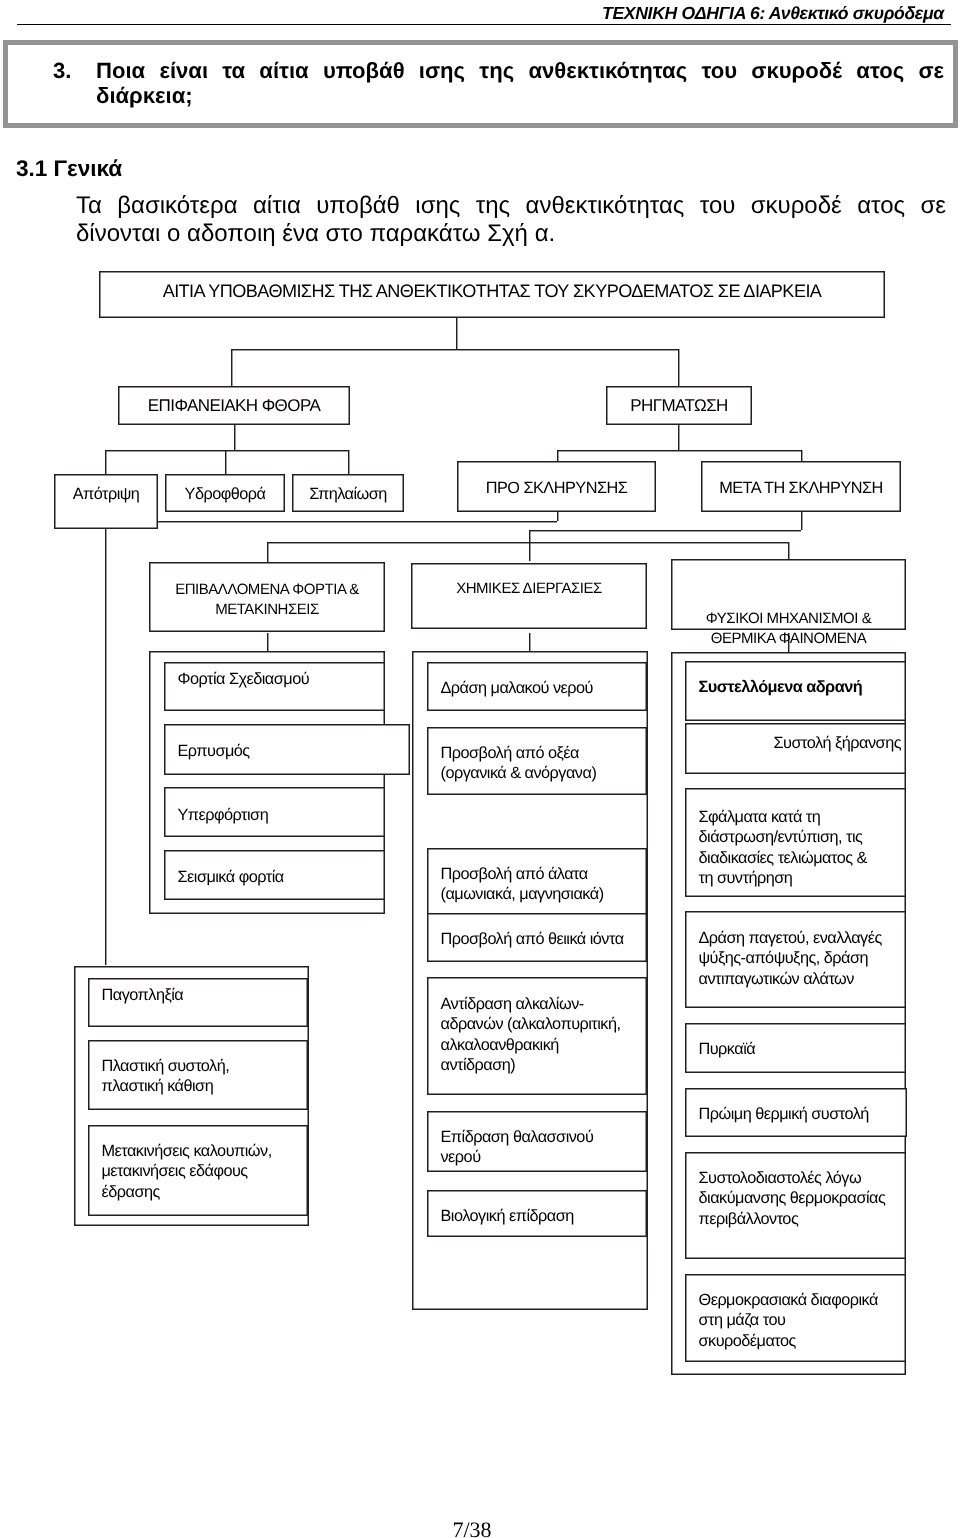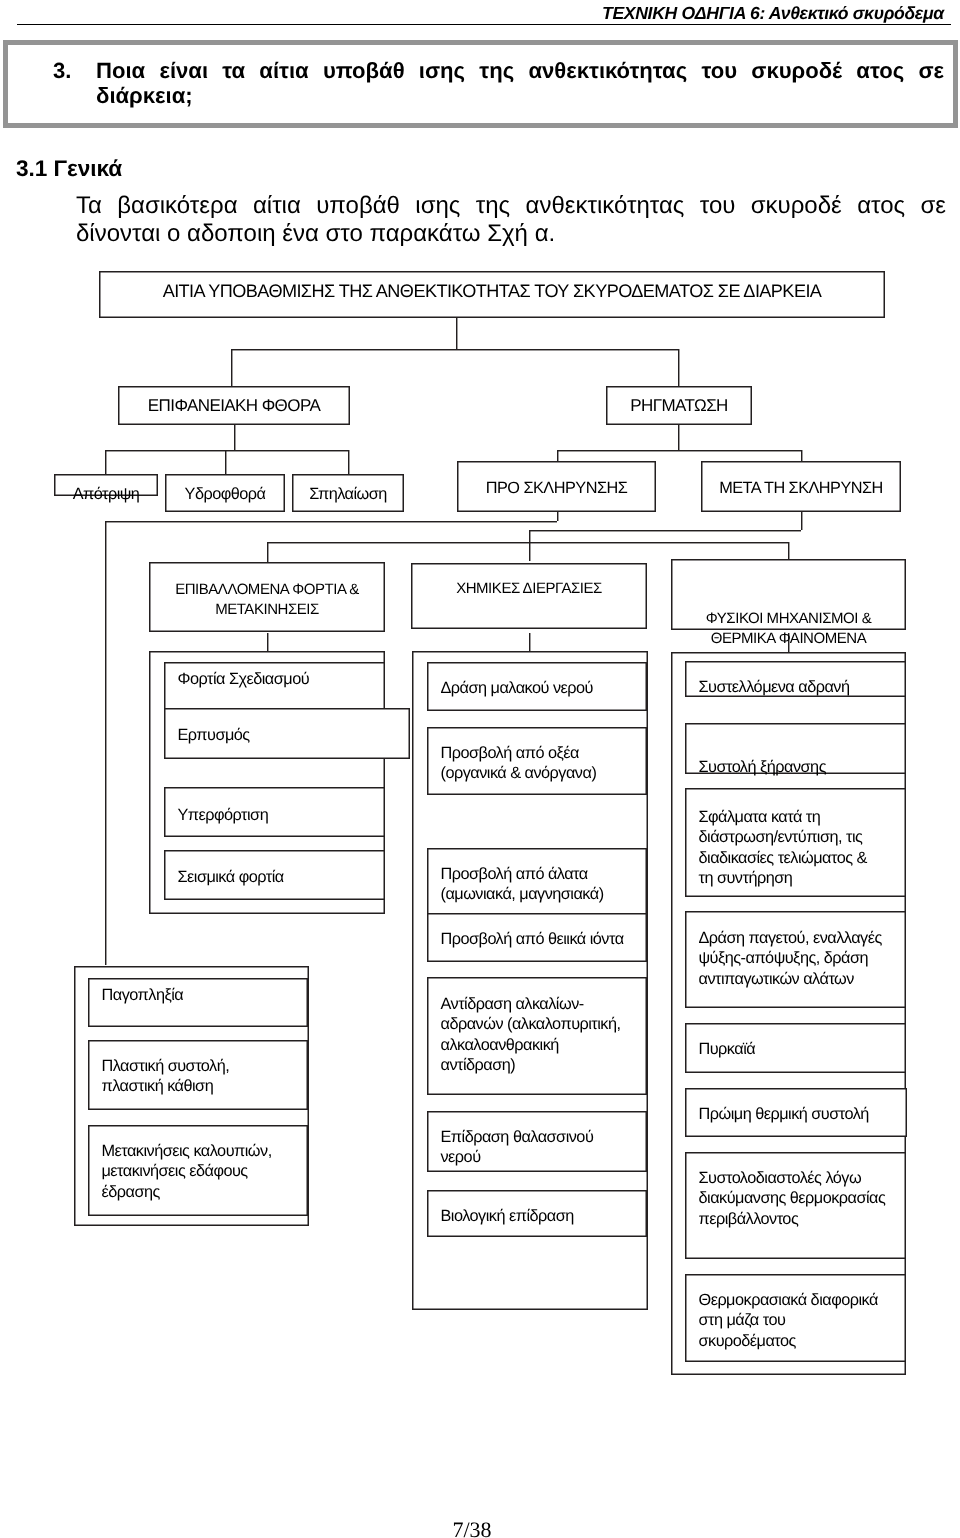--- a/index.html
+++ b/index.html
@@ -91,21 +91,21 @@
     <div class="ln" style="left: 788px; top: 633px; width: 1px; height: 19px; box-shadow: rgba(35, 31, 32, 0.45) 1px 0px 0px 0px;"></div>
     <div class="bx c fs-root" style="left: 99px; top: 271px; width: 786px; height: 47px;">
       <div class="t ctr" style="top: 10px;">ΑΙΤΙΑ ΥΠΟΒΑΘΜΙΣΗΣ ΤΗΣ ΑΝΘΕΚΤΙΚΟΤΗΤΑΣ ΤΟΥ ΣΚΥΡΟΔΕΜΑΤΟΣ ΣΕ ΔΙΑΡΚΕΙΑ</div>
     </div>
     <div class="bx c fs-l2 vc" style="left: 118px; top: 386px; width: 232px; height: 39px;">
       <div class="t ctr">ΕΠΙΦΑΝΕΙΑΚΗ ΦΘΟΡΑ</div>
     </div>
     <div class="bx c fs-l2 vc" style="left: 606px; top: 386px; width: 146px; height: 39px;">
       <div class="t ctr">ΡΗΓΜΑΤΩΣΗ</div>
     </div>
-    <div class="bx c" style="left: 54px; top: 474px; width: 104px; height: 22px;">
+    <div class="bx c" style="left: 54px; top: 474px; width: 104px; height: 55px;">
       <div class="t ctr" style="top: 9.5px;">Απότριψη</div>
     </div>
     <div class="bx c" style="left: 165px; top: 474px; width: 120px; height: 38px;">
       <div class="t ctr" style="top: 9.5px;">Υδροφθορά</div>
     </div>
     <div class="bx c" style="left: 292px; top: 474px; width: 112px; height: 38px;">
       <div class="t ctr" style="top: 9.5px;">Σπηλαίωση</div>
     </div>
     <div class="bx c" style="left: 457px; top: 461px; width: 199px; height: 51px;">
       <div class="t ctr" style="top: 17px;">ΠΡΟ ΣΚΛΗΡΥΝΣΗΣ</div>
@@ -119,21 +119,21 @@
     <div class="bx c fs-l4" style="left: 411px; top: 563px; width: 236px; height: 66px;">
       <div class="t ctr" style="top: 16px;">ΧΗΜΙΚΕΣ ΔΙΕΡΓΑΣΙΕΣ</div>
     </div>
     <div class="bx c fs-l4" style="left: 671px; top: 559px; width: 235px; height: 71px;">
       <div class="t ctr" style="top: 17.5px; margin-top: 32px;">ΦΥΣΙΚΟΙ ΜΗΧΑΝΙΣΜΟΙ &amp; ΘΕΡΜΙΚΑ ΦΑΙΝΟΜΕΝΑ</div>
     </div>
     <div class="grp" style="left: 149px; top: 651px; width: 236px; height: 263px;"></div>
     <div class="bx" style="left: 164px; top: 662px; width: 221px; height: 49px;">
       <div class="t" style="top: 7px;">Φορτία Σχεδιασμού</div>
     </div>
-    <div class="bx" style="left: 164px; top: 708px; width: 246px; height: 51px;">
+    <div class="bx" style="left: 164px; top: 724px; width: 246px; height: 51px;">
       <div class="t" style="top: 16.5px;">Ερπυσμός</div>
     </div>
     <div class="bx" style="left: 164px; top: 850px; width: 221px; height: 50px;">
       <div class="t" style="top: 17px;">Σεισμικά φορτία</div>
     </div>
     <div class="bx" style="left: 164px; top: 787px; width: 221px; height: 50px;">
       <div class="t" style="top: 18px;">Υπερφόρτιση</div>
     </div>
     <div class="grp" style="left: 74px; top: 966px; width: 235px; height: 260px;"></div>
     <div class="bx" style="left: 88px; top: 978px; width: 220px; height: 49px;">
@@ -161,25 +161,25 @@
     <div class="bx" style="left: 427px; top: 913px; width: 220px; height: 49px;">
       <div class="t" style="top: 16px;">Προσβολή από θειικά ιόντα</div>
     </div>
     <div class="bx" style="left: 427px; top: 1111px; width: 220px; height: 61px;">
       <div class="t" style="top: 16px;">Επίδραση θαλασσινού<br>νερού</div>
     </div>
     <div class="bx" style="left: 427px; top: 1190px; width: 220px; height: 47px;">
       <div class="t" style="top: 16px;">Βιολογική επίδραση</div>
     </div>
     <div class="grp" style="left: 671px; top: 652px; width: 235px; height: 723px;"></div>
-    <div class="bx" style="left: 685px; top: 661px; width: 221px; height: 36px;">
+    <div class="bx" style="left: 685px; top: 661px; width: 221px; height: 60px; font-weight: bold;">
       <div class="t" style="top: 16px;">Συστελλόμενα αδρανή</div>
     </div>
     <div class="bx" style="left: 685px; top: 723px; width: 221px; height: 51px;">
-      <div class="t" style="top: 34px;">Συστολή ξήρανσης</div>
+      <div class="t" style="top: 10px; text-align: right;">Συστολή ξήρανσης</div>
     </div>
     <div class="bx" style="left: 685px; top: 788px; width: 221px; height: 109px;">
       <div class="t" style="top: 19px;">Σφάλματα κατά τη<br>διάστρωση/εντύπιση, τις<br>διαδικασίες τελιώματος &amp;<br>τη συντήρηση</div>
     </div>
     <div class="bx" style="left: 685px; top: 911px; width: 221px; height: 97px;">
       <div class="t" style="top: 17px;">Δράση παγετού, εναλλαγές<br>ψύξης-απόψυξης, δράση<br>αντιπαγωτικών αλάτων</div>
     </div>
     <div class="bx" style="left: 685px; top: 1023px; width: 221px; height: 50px;">
       <div class="t" style="top: 16px;">Πυρκαϊά</div>
     </div>

